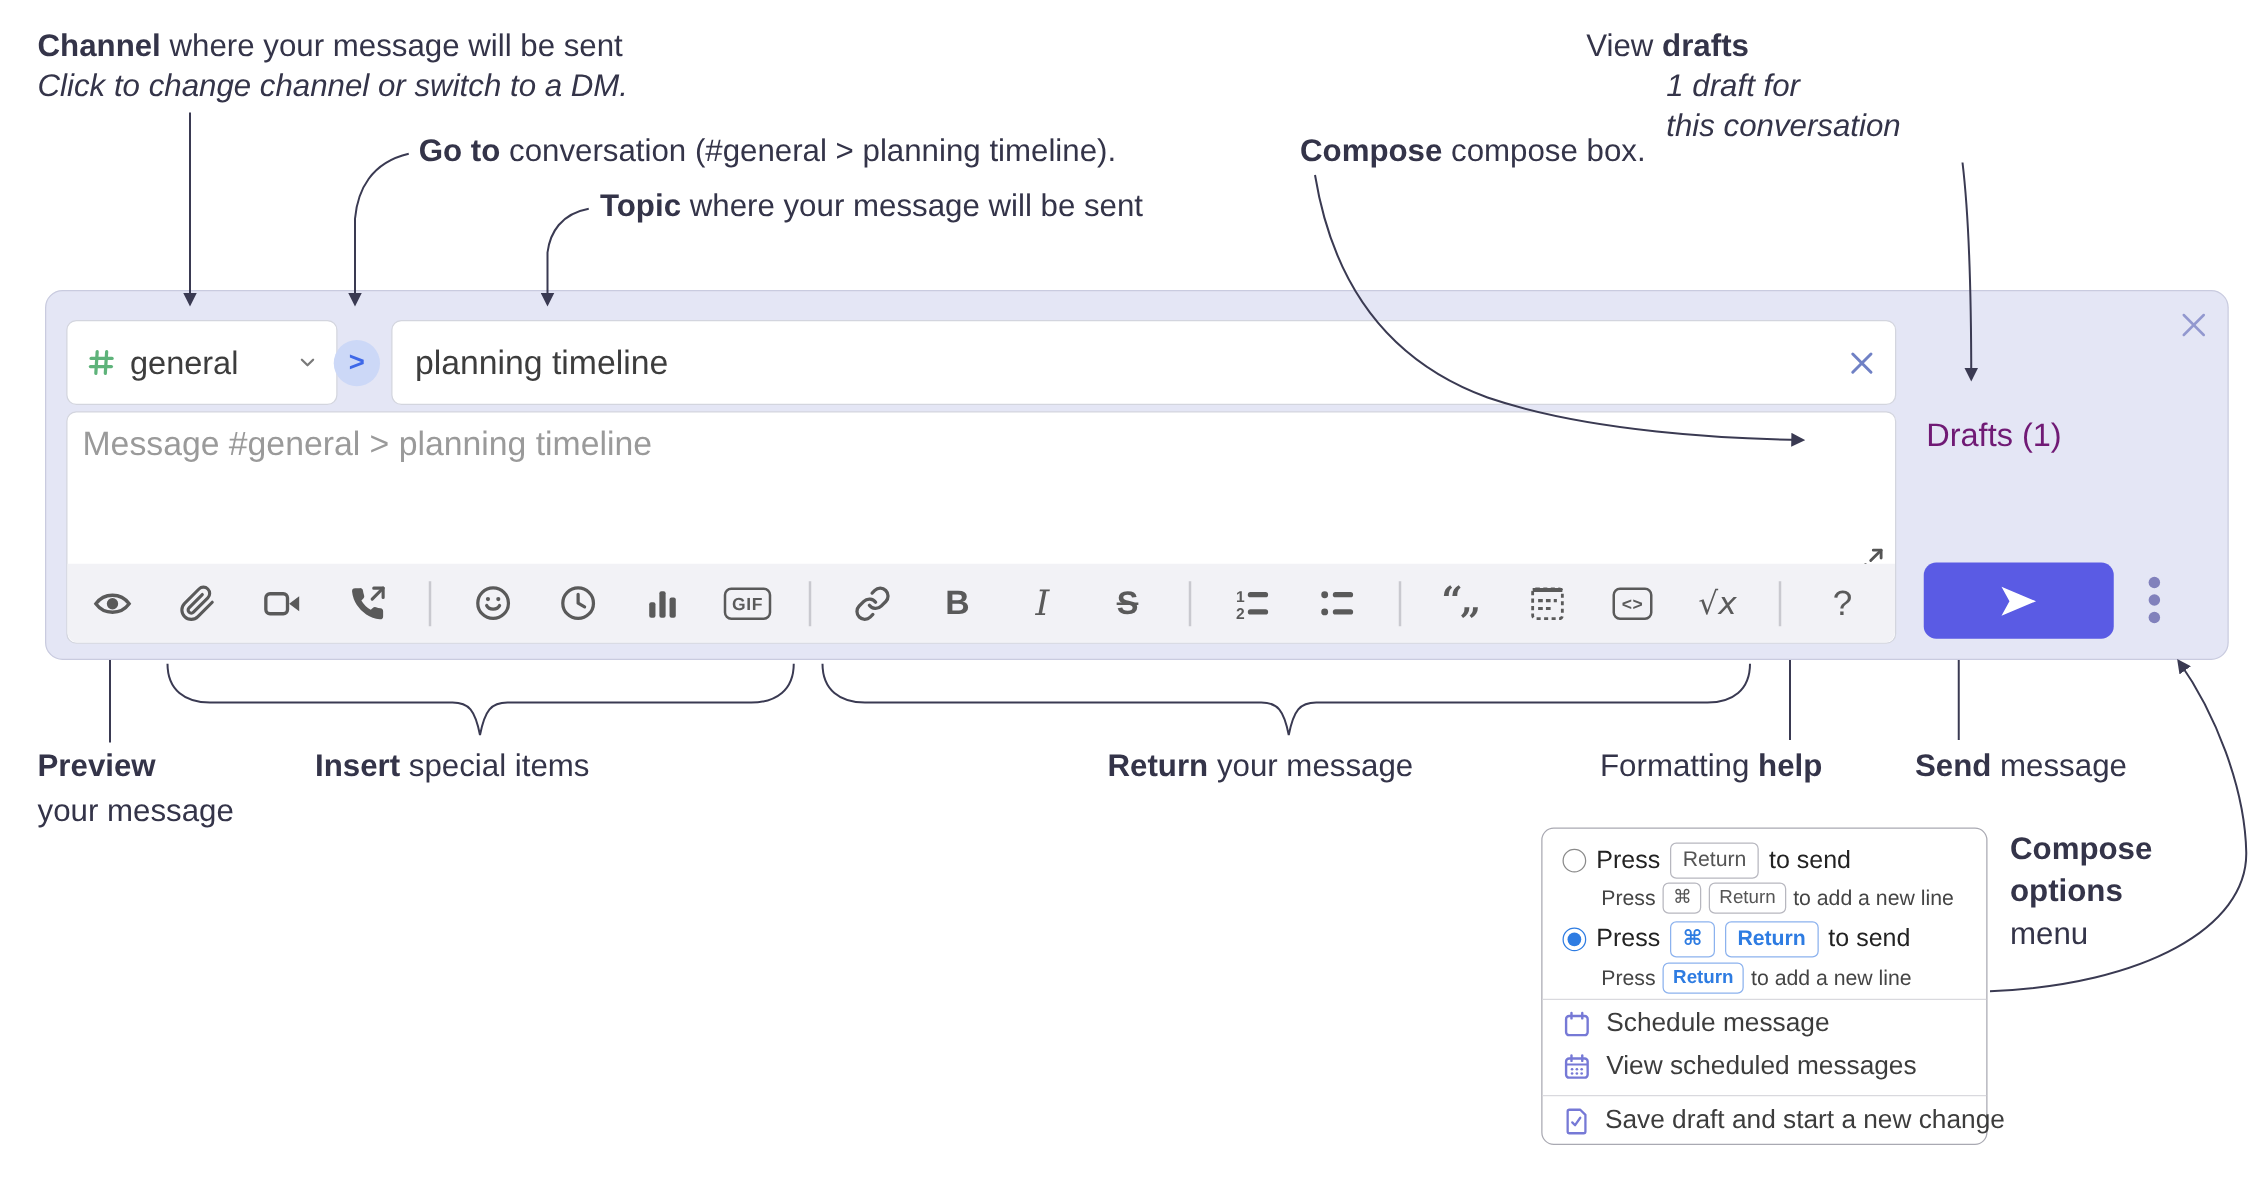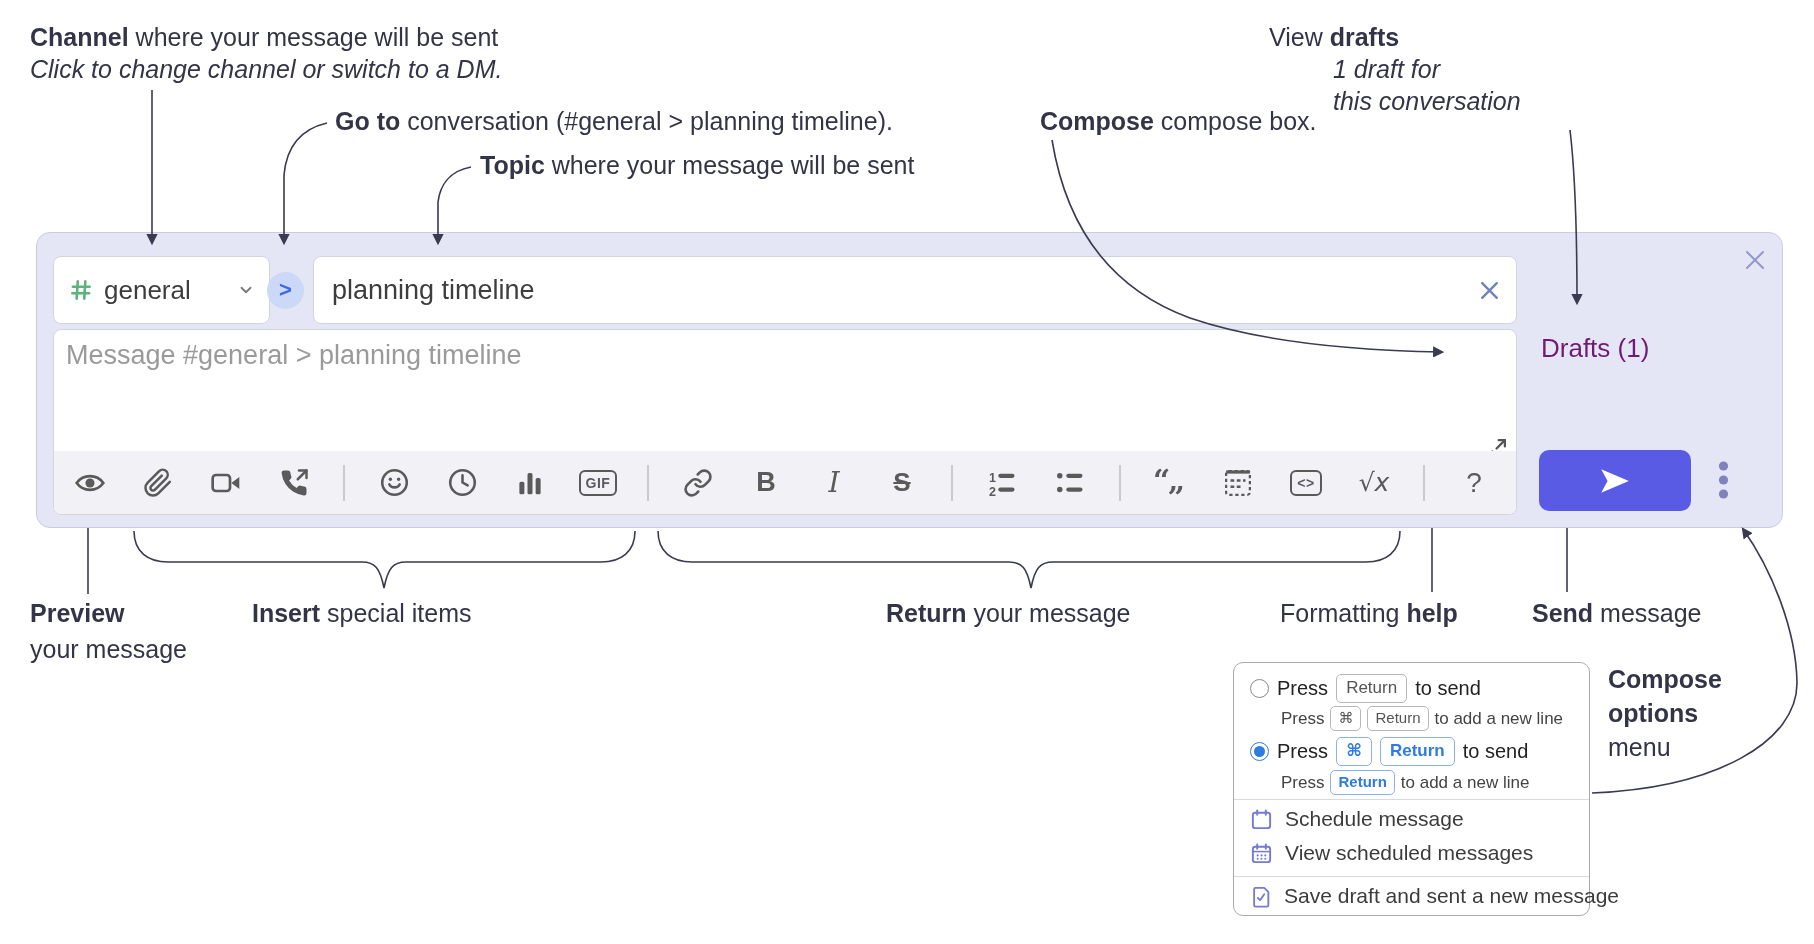--- a/index.html
+++ b/index.html
@@ -343,15 +343,15 @@
     <span>View scheduled messages</span>
   </div>
 
   <div class="pdiv" style="top:213px;"></div>
 
   <div class="mrow" style="top:221px;">
     <svg width="22" height="23" viewBox="0 0 24 24">
       <path d="M6 2.5 h9.5 L20 7 v14.5 a1.5 1.5 0 0 1 -1.5 1.5 h-12.5 a1.5 1.5 0 0 1 -1.5 -1.5 v-17.5 a1.5 1.5 0 0 1 1.5 -1.5 z" fill="none" stroke="#7679d6" stroke-width="2" stroke-linejoin="round"></path>
       <polyline points="8.5,13.5 11,16 15.5,9.5" fill="none" stroke="#7679d6" stroke-width="2" stroke-linecap="round" stroke-linejoin="round"></polyline>
     </svg>
-    <span>Save draft and sent a new message</span>
+    <span>Save draft and start a new change</span>
   </div>
 </div>
 
 </body></html>

